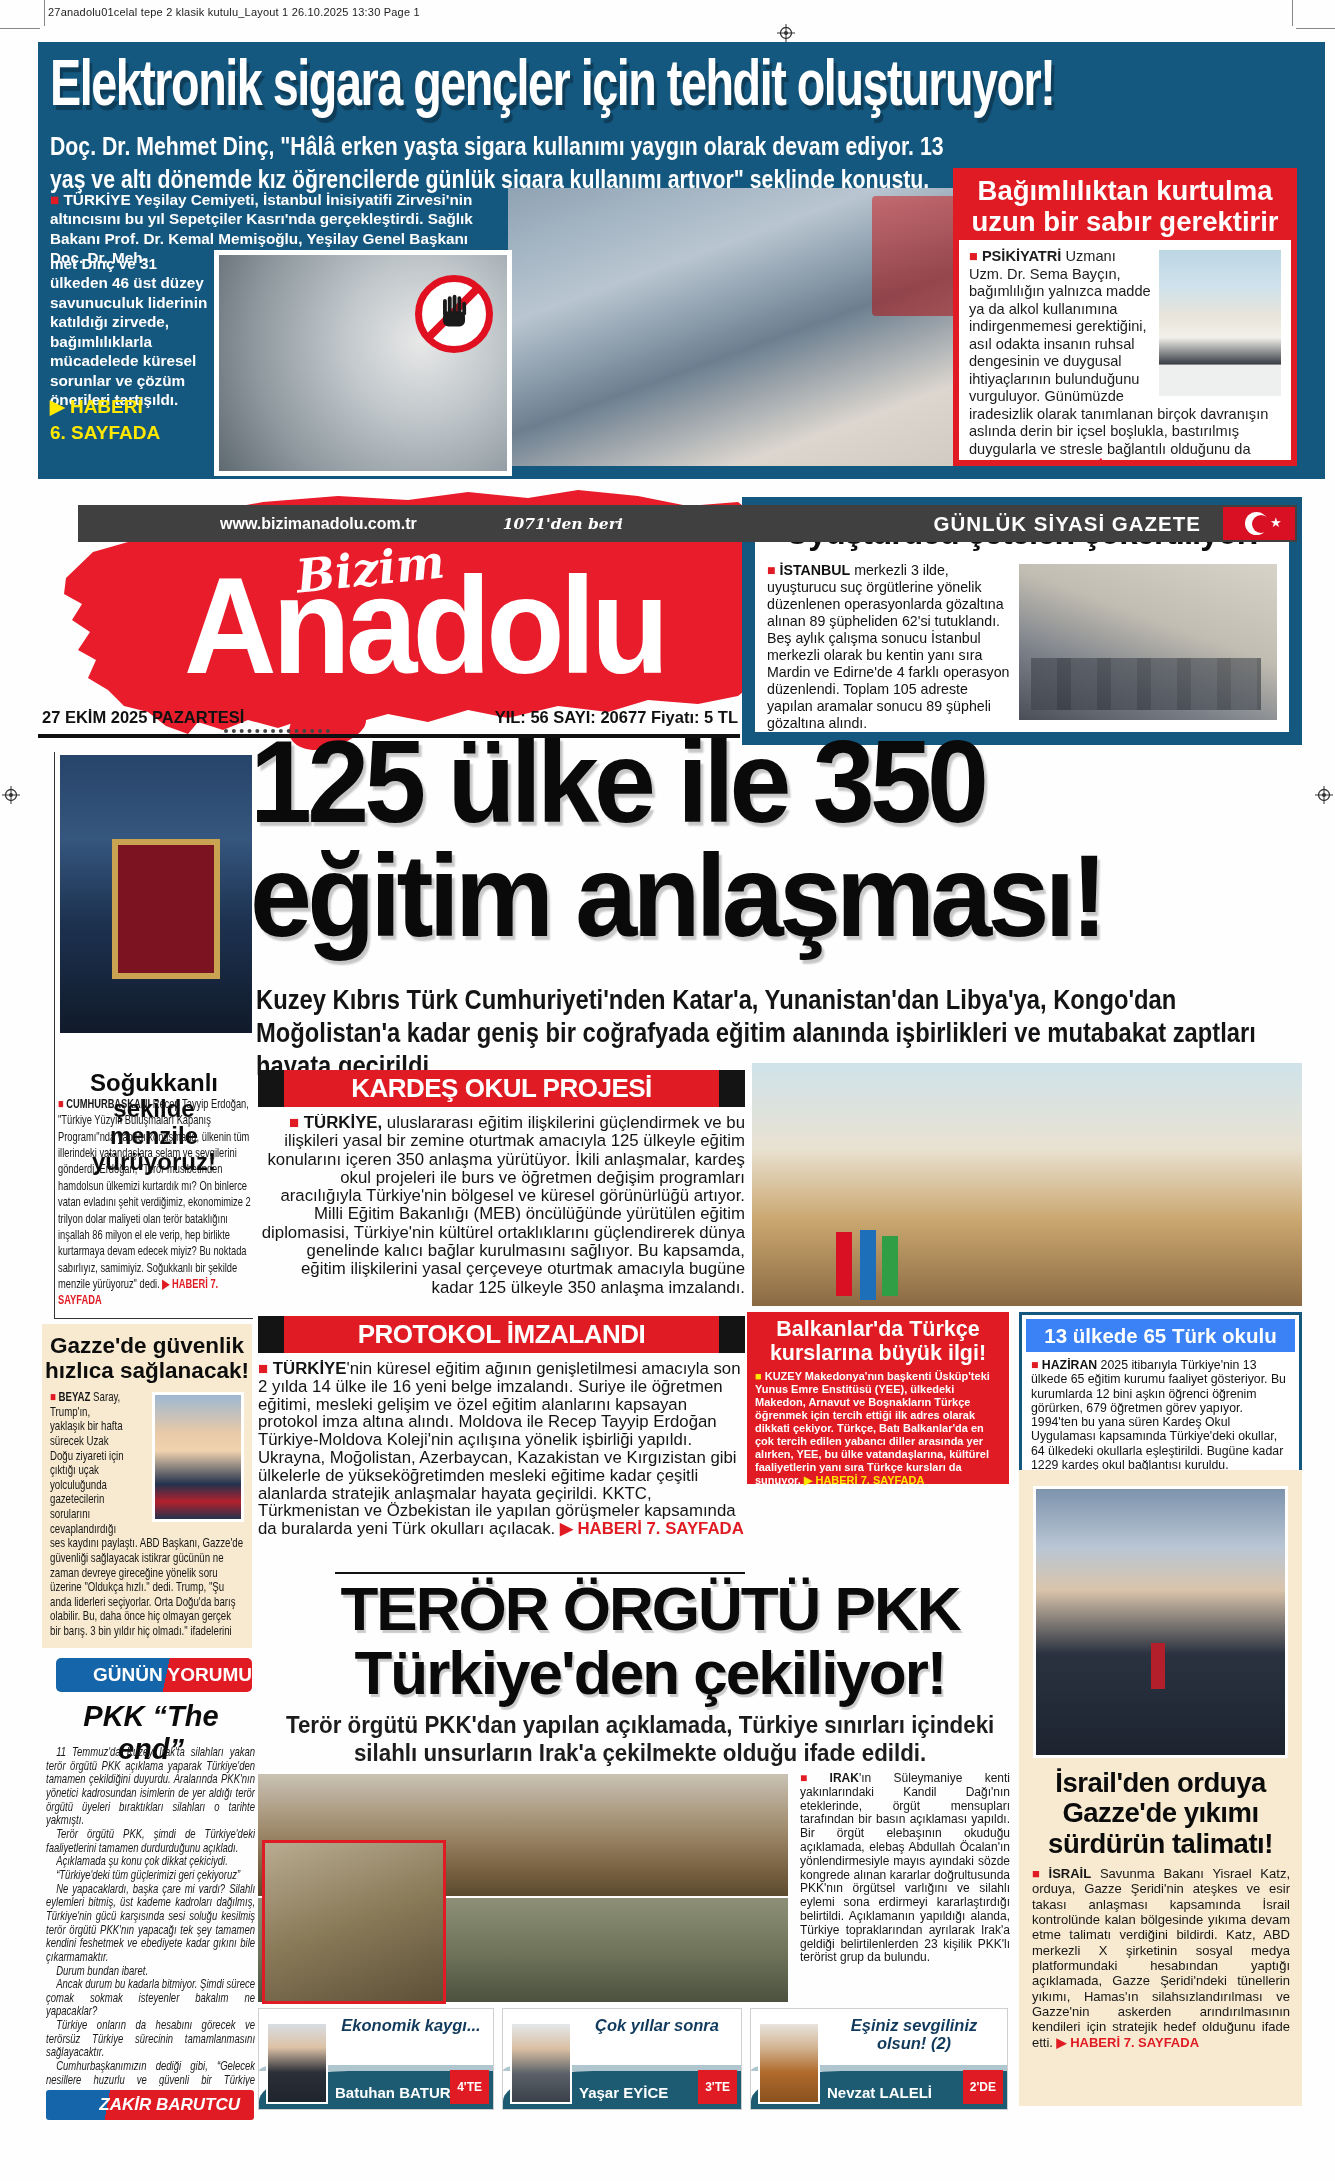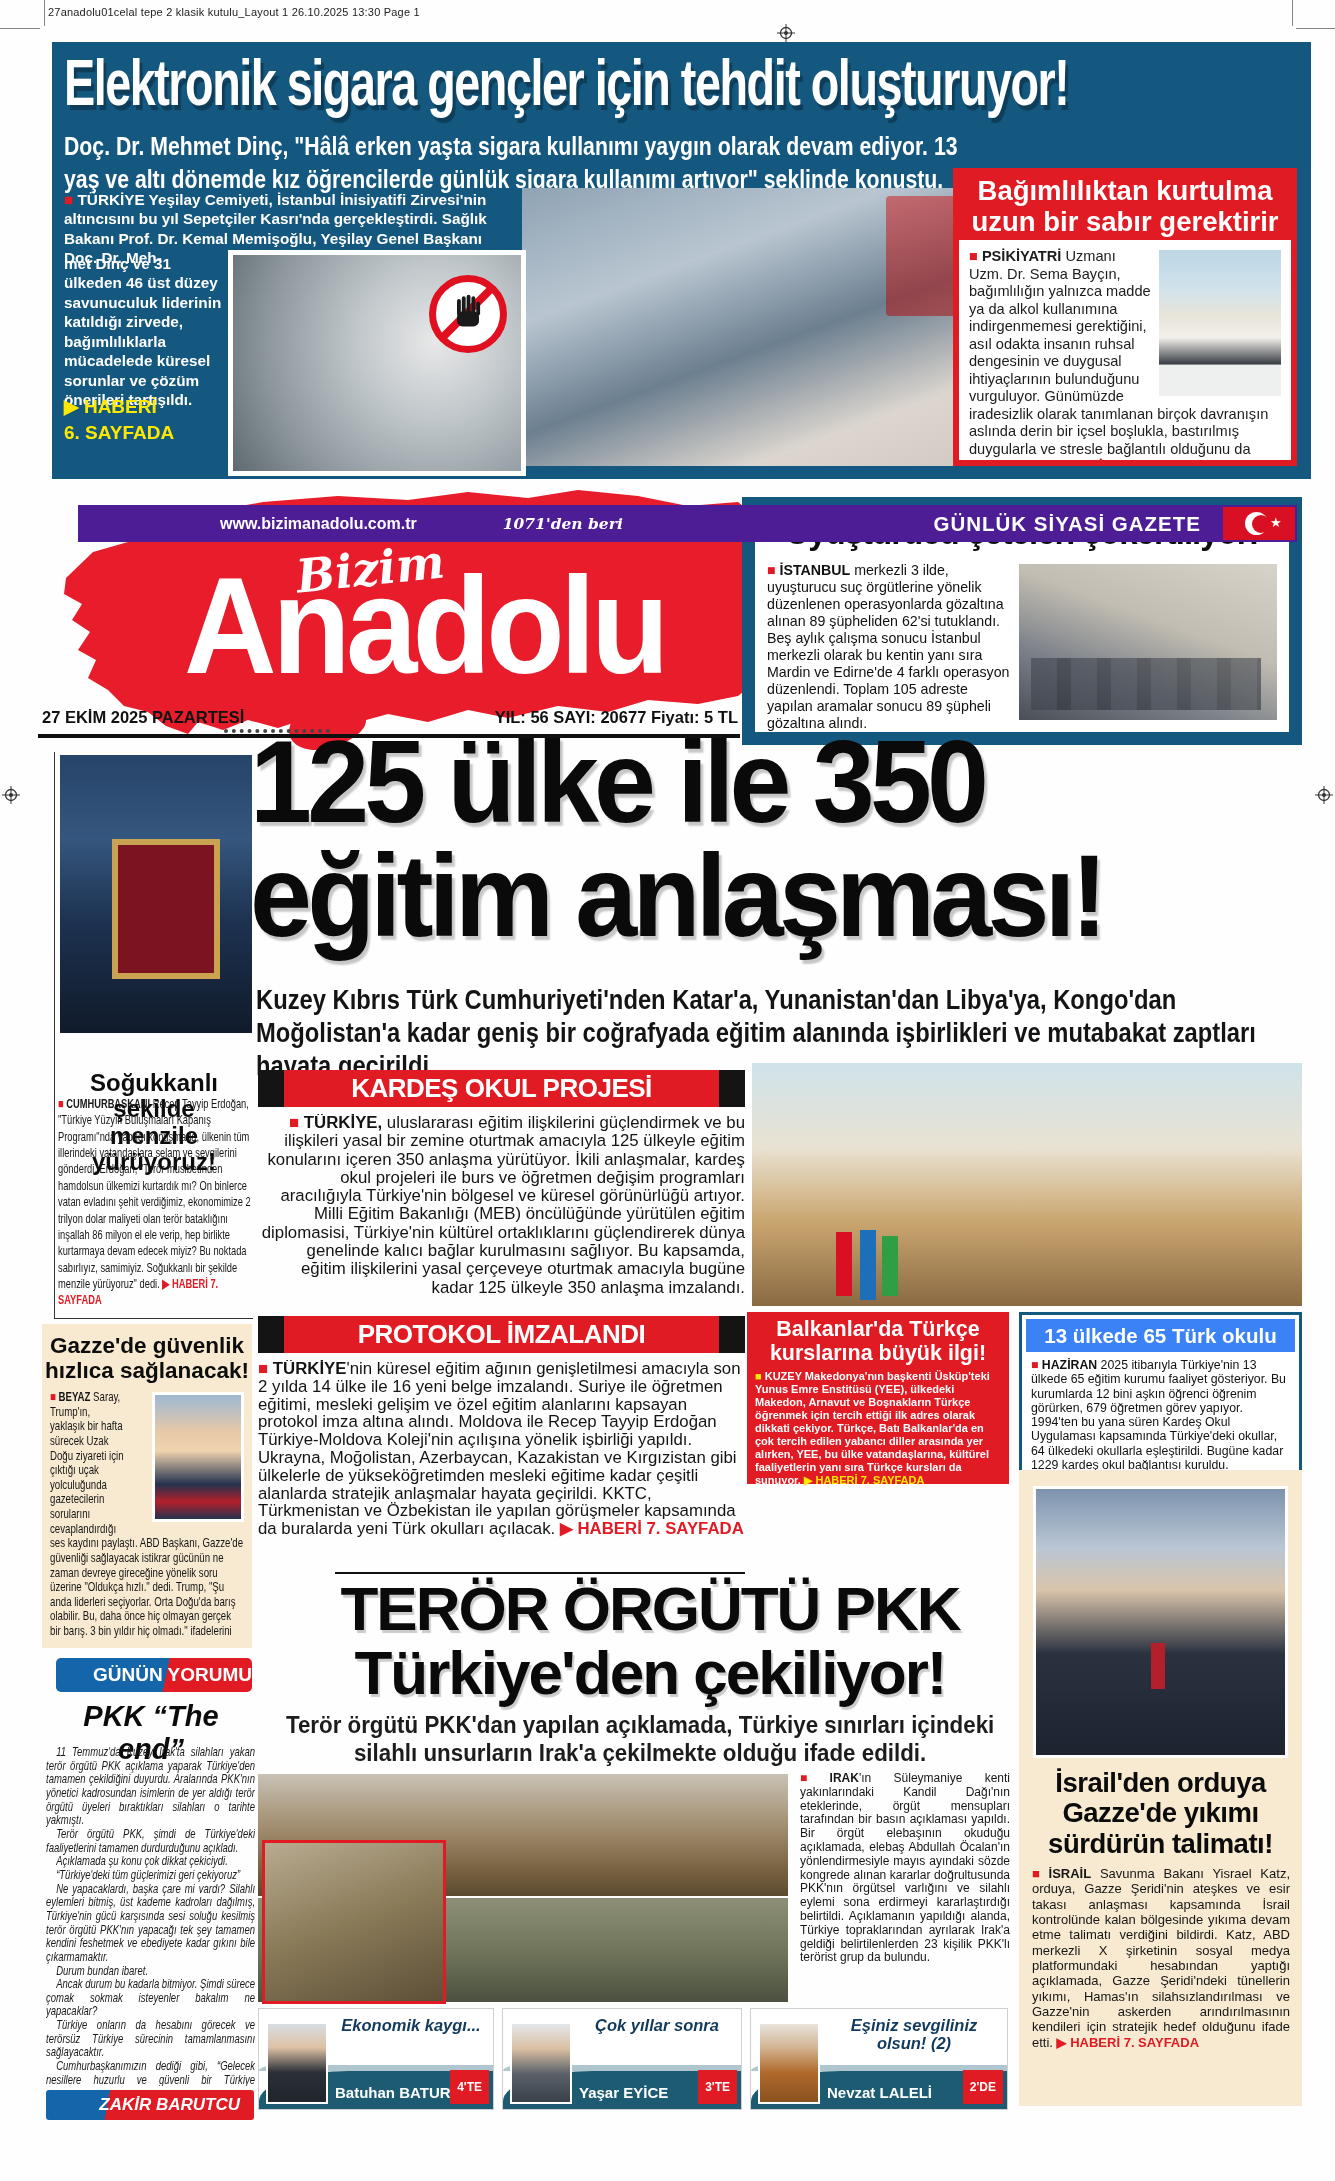--- a/index.html
+++ b/index.html
@@ -13,21 +13,21 @@
 
   
   #print-line{left:48px;top:6px;font-size:11px;color:#222;letter-spacing:.2px;}
   .regmark{width:18px;height:18px;}
   #reg-top{left:777px;top:24px;} #reg-left{left:2px;top:786px;} #reg-right{left:1315px;top:786px;}
   .cropv{width:0;border-left:1px solid #888;} .croph{height:0;border-top:1px solid #888;}
   #crop-tl-v{left:44px;top:0;height:26px;} #crop-tl-h{left:0;top:28px;width:40px;}
   #crop-tr-v{left:1292px;top:0;height:26px;} #crop-tr-h{left:1296px;top:28px;width:39px;}
 
   
-  #banner{left:52px;top:42px;width:1259px;height:437px;background:#14587f;}
+  #banner{left:38px;top:42px;width:1259px;height:437px;background:#14587f;padding-left:28px;}
   #banner-headline{position:absolute;left:12px;top:4px;width:1700px;
     font-size:64px;font-weight:bold;color:#fff;letter-spacing:-2px;white-space:nowrap;
     transform:scaleX(.73);transform-origin:0 0;text-shadow:4px 5px 1px rgba(0,0,0,.30);}
   #banner-deck{position:absolute;left:12px;top:88px;width:1062px;font-size:25px;font-weight:bold;
     color:#fff;line-height:1.3;transform:scaleX(.85);transform-origin:0 0;}
   #banner-lead1{position:absolute;left:12px;top:148px;width:452px;font-size:15.3px;font-weight:bold;
     color:#fff;line-height:1.27;}
   #banner-lead2{position:absolute;left:12px;top:212px;width:164px;font-size:15.3px;font-weight:bold;
     color:#fff;line-height:1.27;}
   #banner-more{position:absolute;left:12px;top:352px;font-size:19px;font-weight:bold;
@@ -51,21 +51,21 @@
   #addiction-inner{position:absolute;left:6px;right:6px;top:72px;bottom:6px;background:#fff;
     padding:8px 10px;font-size:14.6px;line-height:1.2;color:#1c1c1c;overflow:hidden;}
   #doctor-photo{float:right;width:122px;height:146px;margin:2px 0 6px 8px;
     background:linear-gradient(180deg,#bcd6e4 0%,#cfe2ec 25%,#e8e4da 45%,#f2f0ea 60%,#3a3f46 78%,#eef0ef 79%);}
   .more-red{color:#e11b23;font-weight:bold;}
 
   
   #turkey-map{left:38px;top:482px;width:734px;height:262px;}
   #cyprus{left:288px;top:698px;width:78px;height:50px;background:#e81c2b;
     border-radius:58% 42% 62% 38%/60% 55% 45% 40%;transform:rotate(-10deg);}
-  #mast-bar{left:78px;top:505px;width:1219px;height:37px;background:#4c1d95;display:flex;
+  #mast-bar{left:78px;top:505px;width:1219px;height:37px;background:#404040;display:flex;
     align-items:center;z-index:4;}
   #mast-url{margin-left:142px;color:#fff;font-size:16px;font-weight:bold;}
   #mast-since{margin-left:86px;color:#fff;font-size:15.5px;font-style:italic;font-weight:bold;
     font-family:"DejaVu Serif",serif;}
   #mast-type{margin-left:auto;margin-right:96px;color:#fff;font-size:20.5px;font-weight:bold;letter-spacing:1px;}
   #mast-flag{position:absolute;right:2px;top:2px;width:72px;height:33px;background:#d91023;overflow:hidden;}
   #mast-flag .c1{position:absolute;left:22px;top:5px;width:23px;height:23px;border-radius:50%;background:#fff;}
   #mast-flag .c2{position:absolute;left:29px;top:7.5px;width:18px;height:18px;border-radius:50%;background:#d91023;}
   #mast-flag .star{position:absolute;left:47px;top:8px;color:#fff;font-size:13px;}
   #brand-script{left:296px;top:542px;z-index:5;color:#fff;font-family:"DejaVu Serif",serif;

